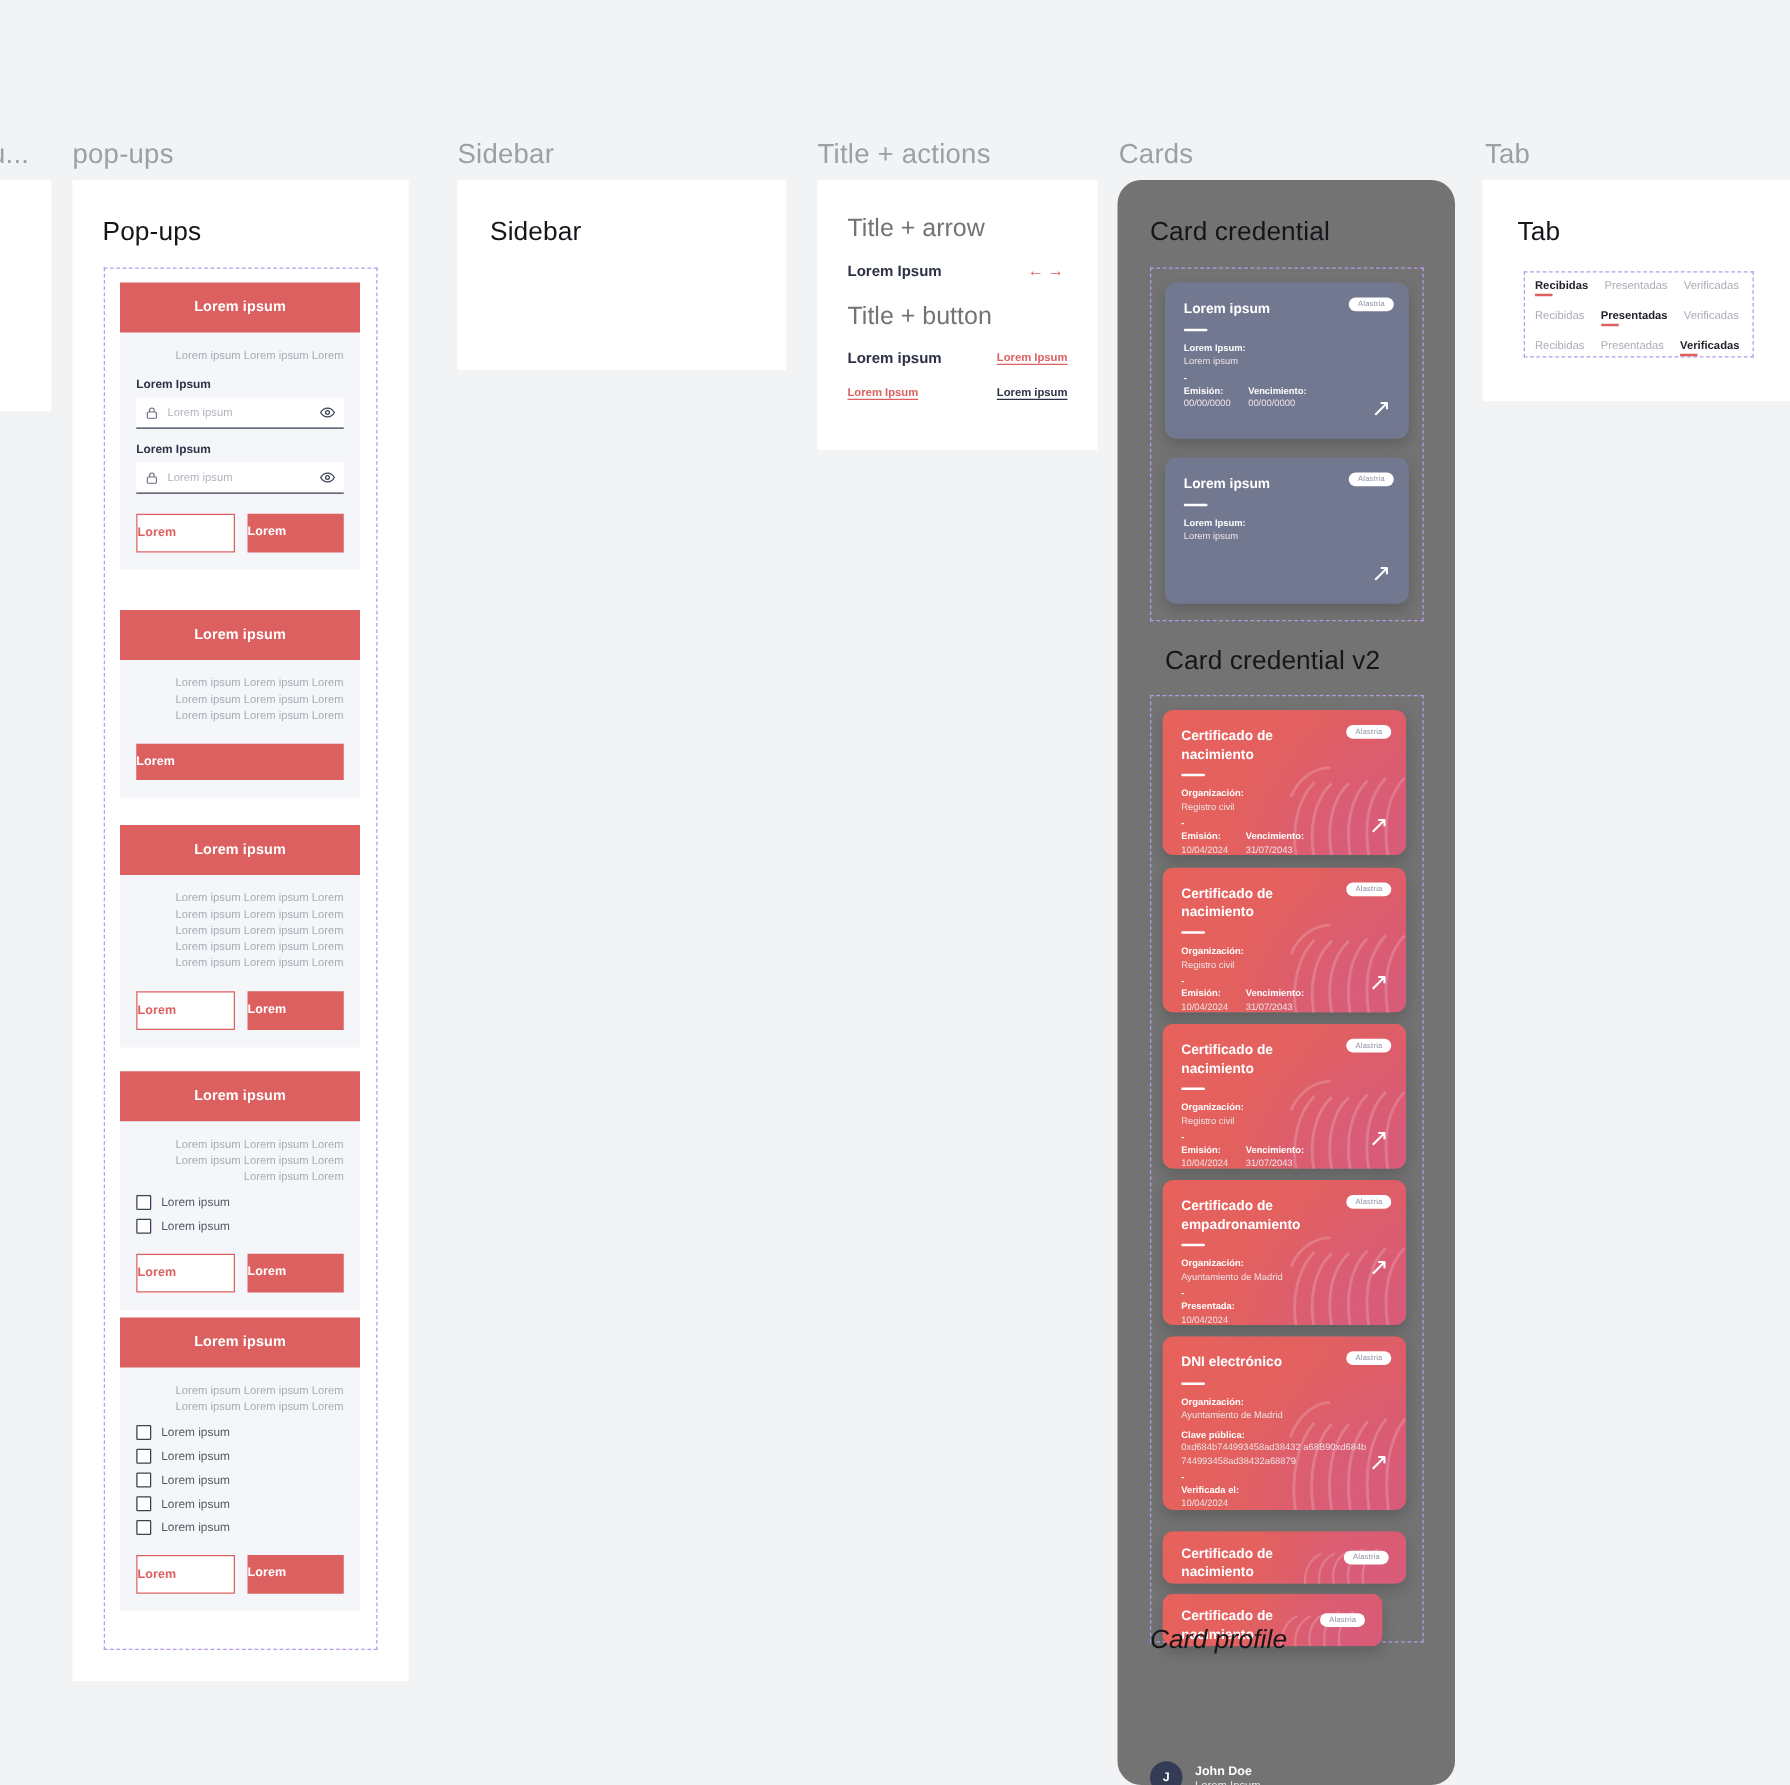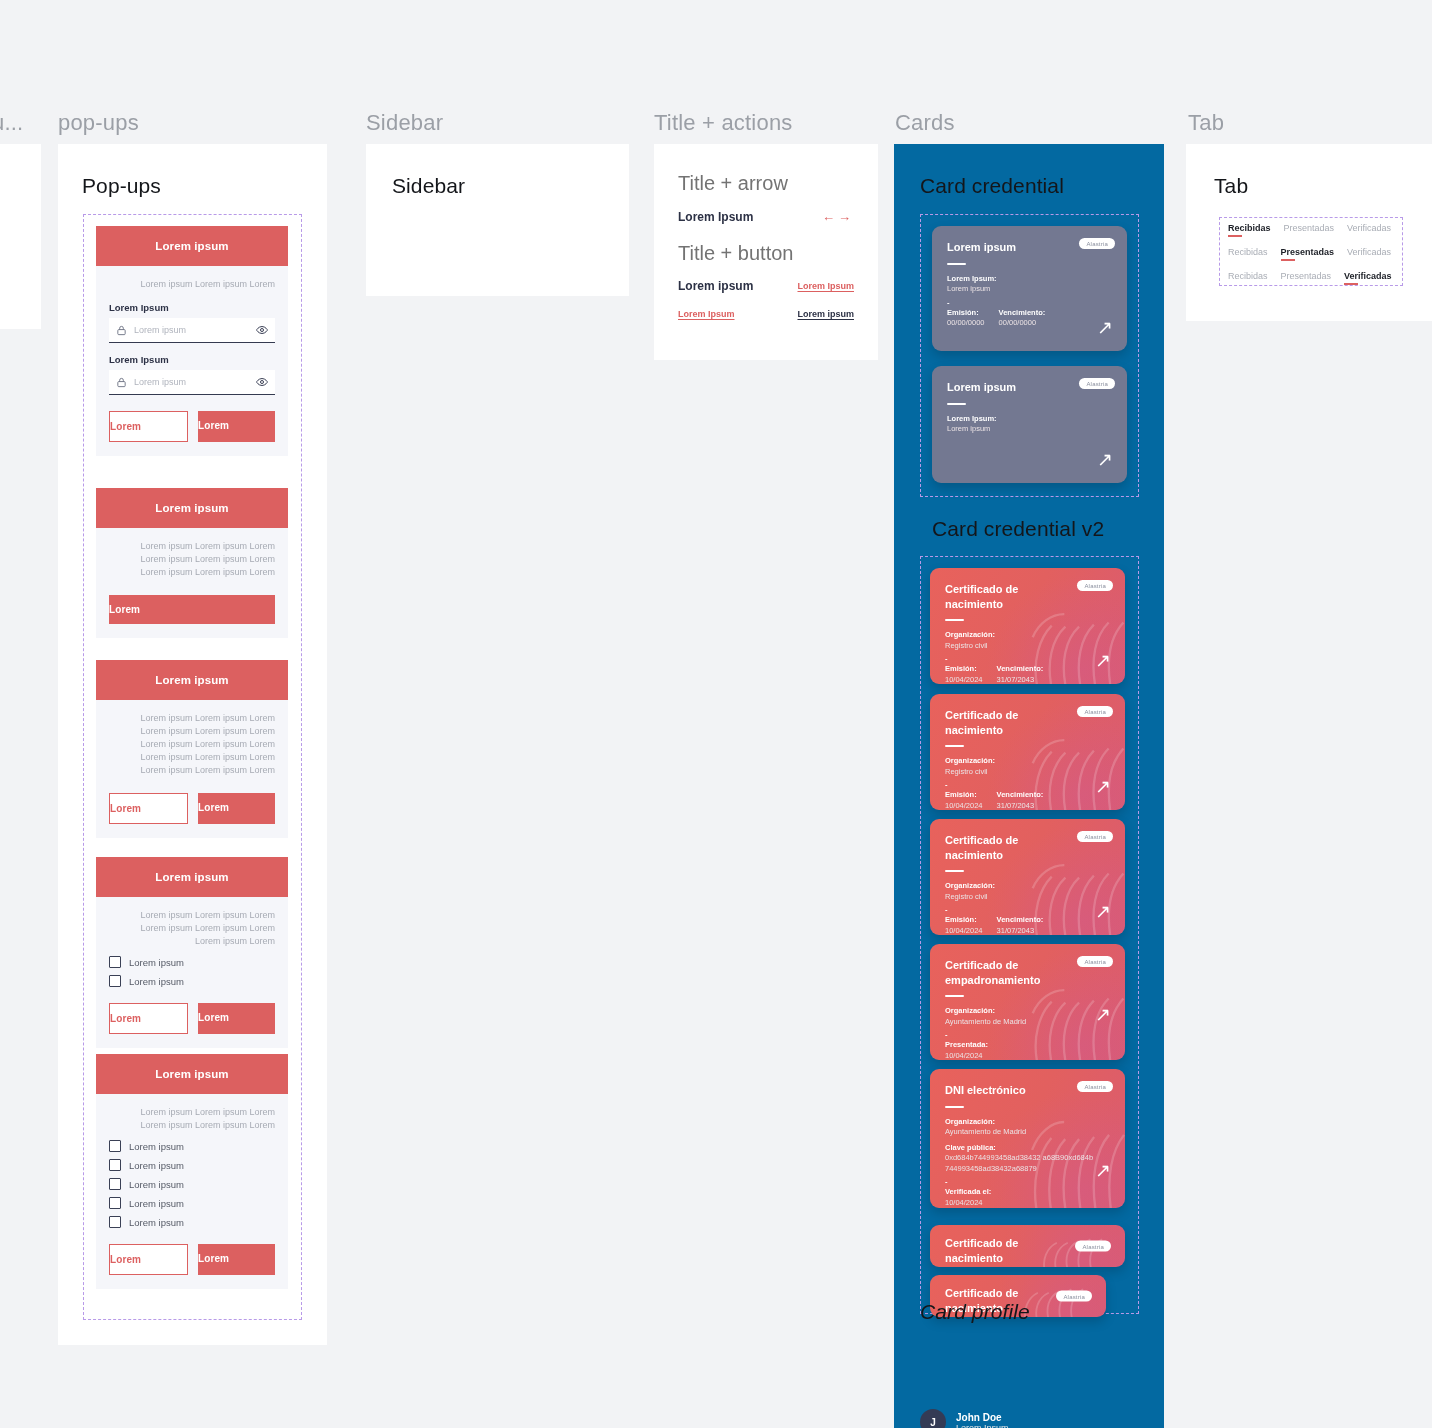--- a/index.html
+++ b/index.html
@@ -16,21 +16,21 @@
     position: absolute;
     font-size: 22px;
     color: #9b9fa6;
     font-weight: 400;
     letter-spacing: .2px;
     white-space: nowrap;
   }
 
   
   .frame { position: absolute; background: #ffffff; }
-  .frame.gray { background: #0369a1; }
+  .frame.gray { background: #737373; border-radius: 19px; }
 
   .frame-title {
     font-size: 21px;
     font-weight: 500;
     color: #14161a;
     letter-spacing: .1px;
   }
 
   .dashed { border: 1px dashed #b89ae8; }
 

